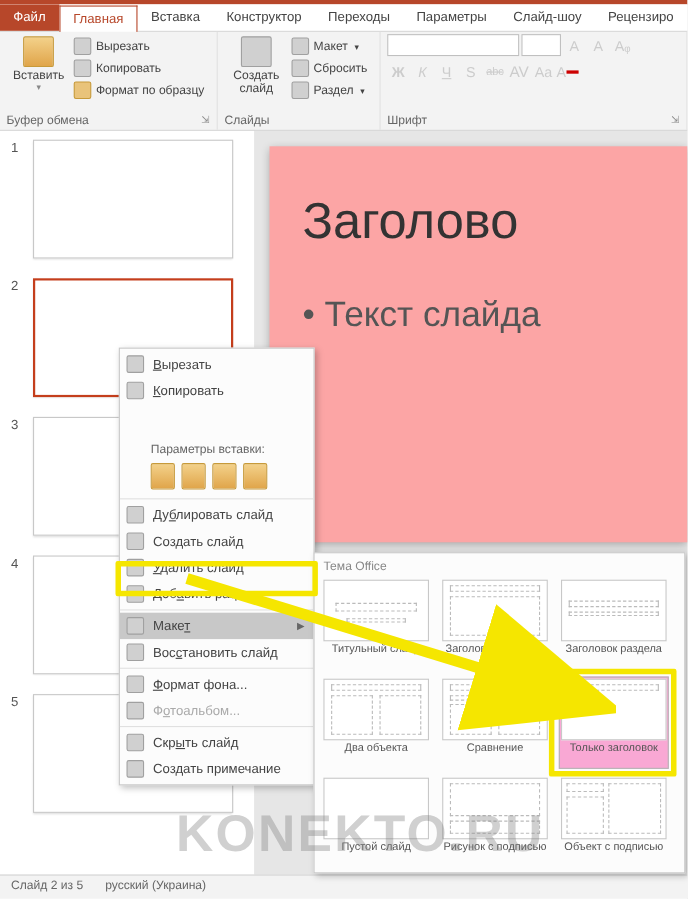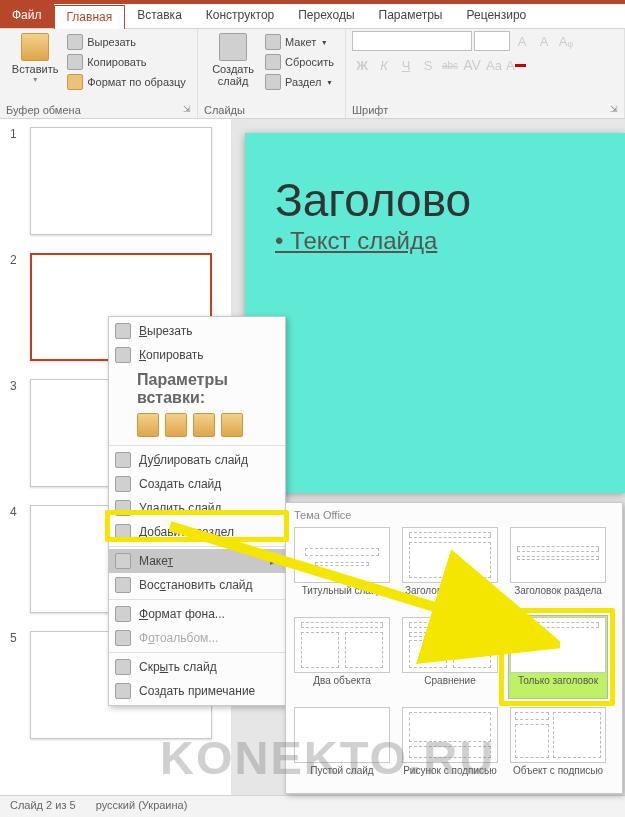--- a/index.html
+++ b/index.html
@@ -29,46 +29,46 @@
   .tbtn.dim { color: #ccc; }
 
   
   .work { display: flex; height: 680px; }
   .thumbs { width: 232px; background: #fff; padding: 8px 0 0 0; overflow: hidden; }
   .thumb-row { display: flex; align-items: flex-start; gap: 6px; margin-bottom: 18px; padding-left: 10px; }
   .thumb-num { font-size: 12px; color: #555; width: 14px; }
   .thumb { width: 182px; height: 108px; background: #fff; border: 1px solid #c8c8c8; box-shadow: 0 1px 2px rgba(0,0,0,0.15); }
   .thumb.sel { border: 2px solid #c43e1c; }
   .canvas { flex: 1; background: #e6e6e6; padding: 14px 0 0 14px; }
-  .slide { width: 380px; height: 360px; background: #5eead4; box-shadow: 0 2px 8px rgba(0,0,0,0.3); padding: 40px 0 0 30px; }
+  .slide { width: 380px; height: 360px; background: #fca5a5; box-shadow: 0 2px 8px rgba(0,0,0,0.3); padding: 40px 0 0 30px; }
   .slide h1 { font-size: 46px; font-weight: 400; color: #333; }
-  .slide .body { font-size: 24px; color: #555; text-decoration: underline; }
+  .slide .body { margin-top: 40px; font-size: 32px; color: #555; }
 
   
   .status { position: absolute; bottom: 0; left: 0; right: 0; height: 22px; background: #f3f3f3; border-top: 1px solid #d4d4d4; display: flex; gap: 20px; padding: 3px 10px; font-size: 11px; color: #666; }
 
   
   .ctx { position: absolute; left: 108px; top: 316px; width: 178px; background: #fcfcfc; border: 1px solid #c8c8c8; box-shadow: 2px 2px 6px rgba(0,0,0,0.25); padding: 2px 0; }
   .ctx-item { display: flex; align-items: center; gap: 8px; height: 24px; padding: 0 8px 0 6px; font-size: 12px; color: #444; }
   .ctx-item.hover { background: #c8c8c8; }
   .ctx-item.dis { color: #aaa; }
   .ctx-item .ic { width: 16px; height: 16px; flex-shrink: 0; }
   .ctx-item .arr { margin-left: auto; font-size: 9px; color: #666; }
-  .ctx-head { padding: 4px 8px 2px 28px; font-size: 16px; font-weight: 700; color: #666; }
+  .ctx-head { padding: 4px 8px 2px 28px; font-size: 11px; font-weight: 400; color: #666; margin-top: 32px; }
   .ctx-icons { display: flex; gap: 6px; padding: 4px 6px 6px 28px; }
   .ctx-icons .ic { width: 22px; height: 24px; }
   .ctx-sep { height: 1px; background: #e0e0e0; margin: 2px 0; }
   .ul { text-decoration: underline; }
 
   
   .gallery { position: absolute; left: 285px; top: 502px; width: 338px; background: #fcfcfc; border: 1px solid #c8c8c8; box-shadow: 2px 2px 6px rgba(0,0,0,0.25); padding: 4px 6px 4px; }
   .gallery-title { font-size: 11px; color: #888; padding: 2px 2px 4px; }
   .gallery-grid { display: flex; flex-wrap: wrap; gap: 6px 8px; }
   .gal-item { width: 100px; display: flex; flex-direction: column; align-items: center; gap: 2px; padding: 2px; }
-  .gal-item.hover { background: #bef264; border: 1px solid #b5b5b5; padding: 1px; }
+  .gal-item.hover { background: #f9a8d4; border: 1px solid #b5b5b5; padding: 1px; }
   .gal-thumb { width: 96px; height: 56px; background: #fff; border: 1px solid #c8c8c8; position: relative; }
   .gal-label { font-size: 10px; color: #555; text-align: center; line-height: 1.1; min-height: 22px; }
   .gal-thumb .ln { position: absolute; border: 1px dashed #bbb; }
 
   
   .hl-box { position: absolute; border: 5px solid #f5e600; border-radius: 2px; pointer-events: none; }
   .arrow-svg { position: absolute; pointer-events: none; }
 
   
   .wm { position: absolute; left: 160px; top: 730px; font-size: 47px; font-weight: 600; color: rgba(120,120,120,0.35); letter-spacing: 2px; pointer-events: none; }
@@ -83,20 +83,21 @@
 
 <div class="tab-strip"></div>
 
 <div class="tabs">
   <div class="tab file">Файл</div>
   <div class="tab active">Главная</div>
   <div class="tab">Вставка</div>
   <div class="tab">Конструктор</div>
   <div class="tab">Переходы</div>
   <div class="tab">Параметры</div>
+  <div class="tab">Слайд-шоу</div>
   <div class="tab">Рецензиро</div>
 </div>
 
 <div class="ribbon">
 
   <div class="group" style="width:198px">
     <div class="group-body">
       <div class="bigbtn">
         <span class="ic clip"></span>
         <span>Вставить</span>

